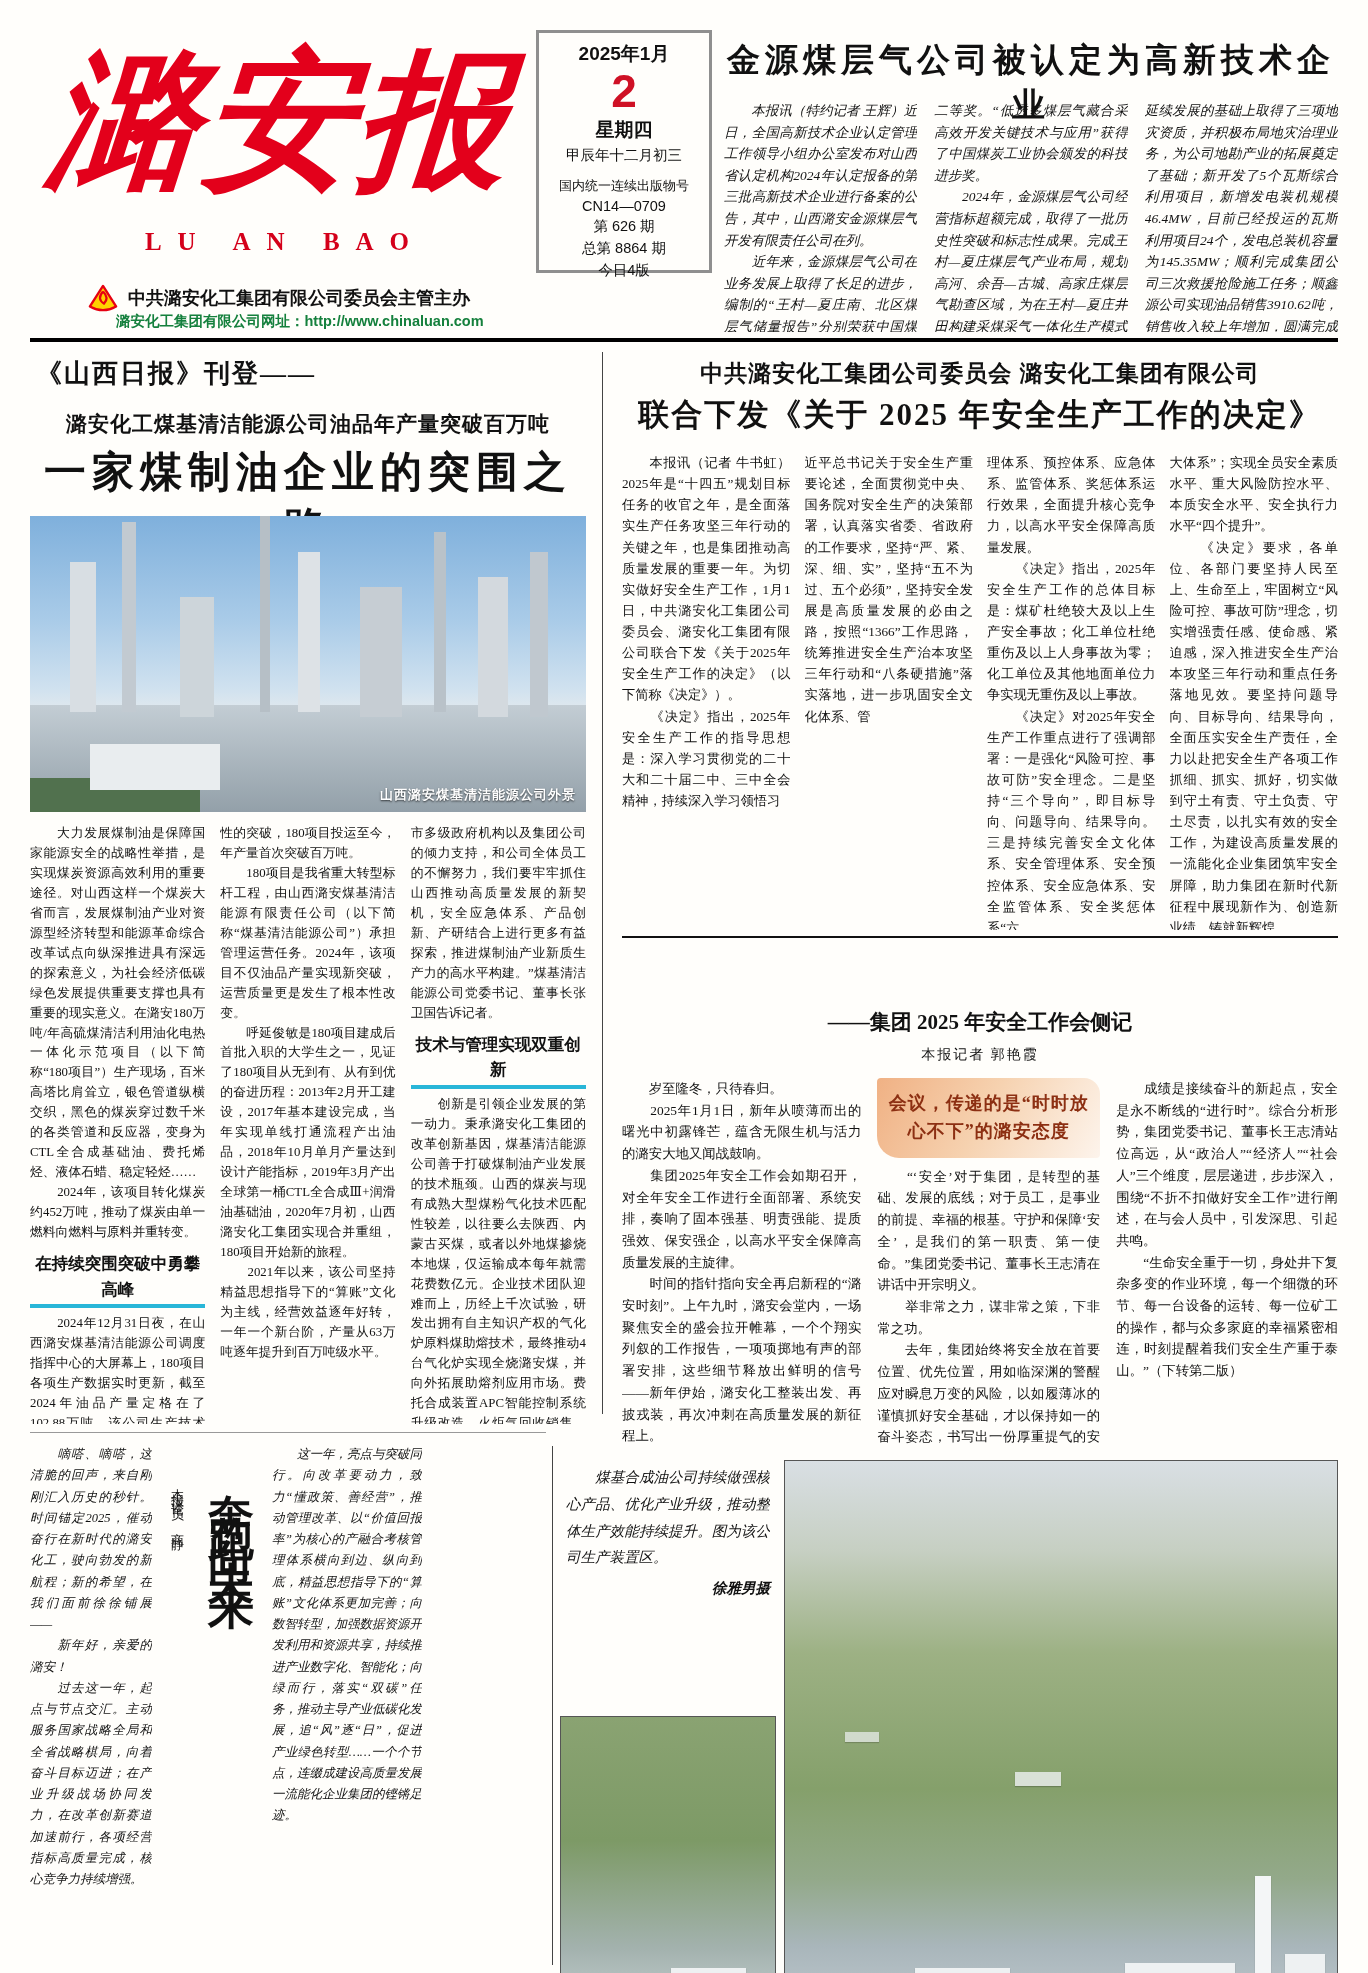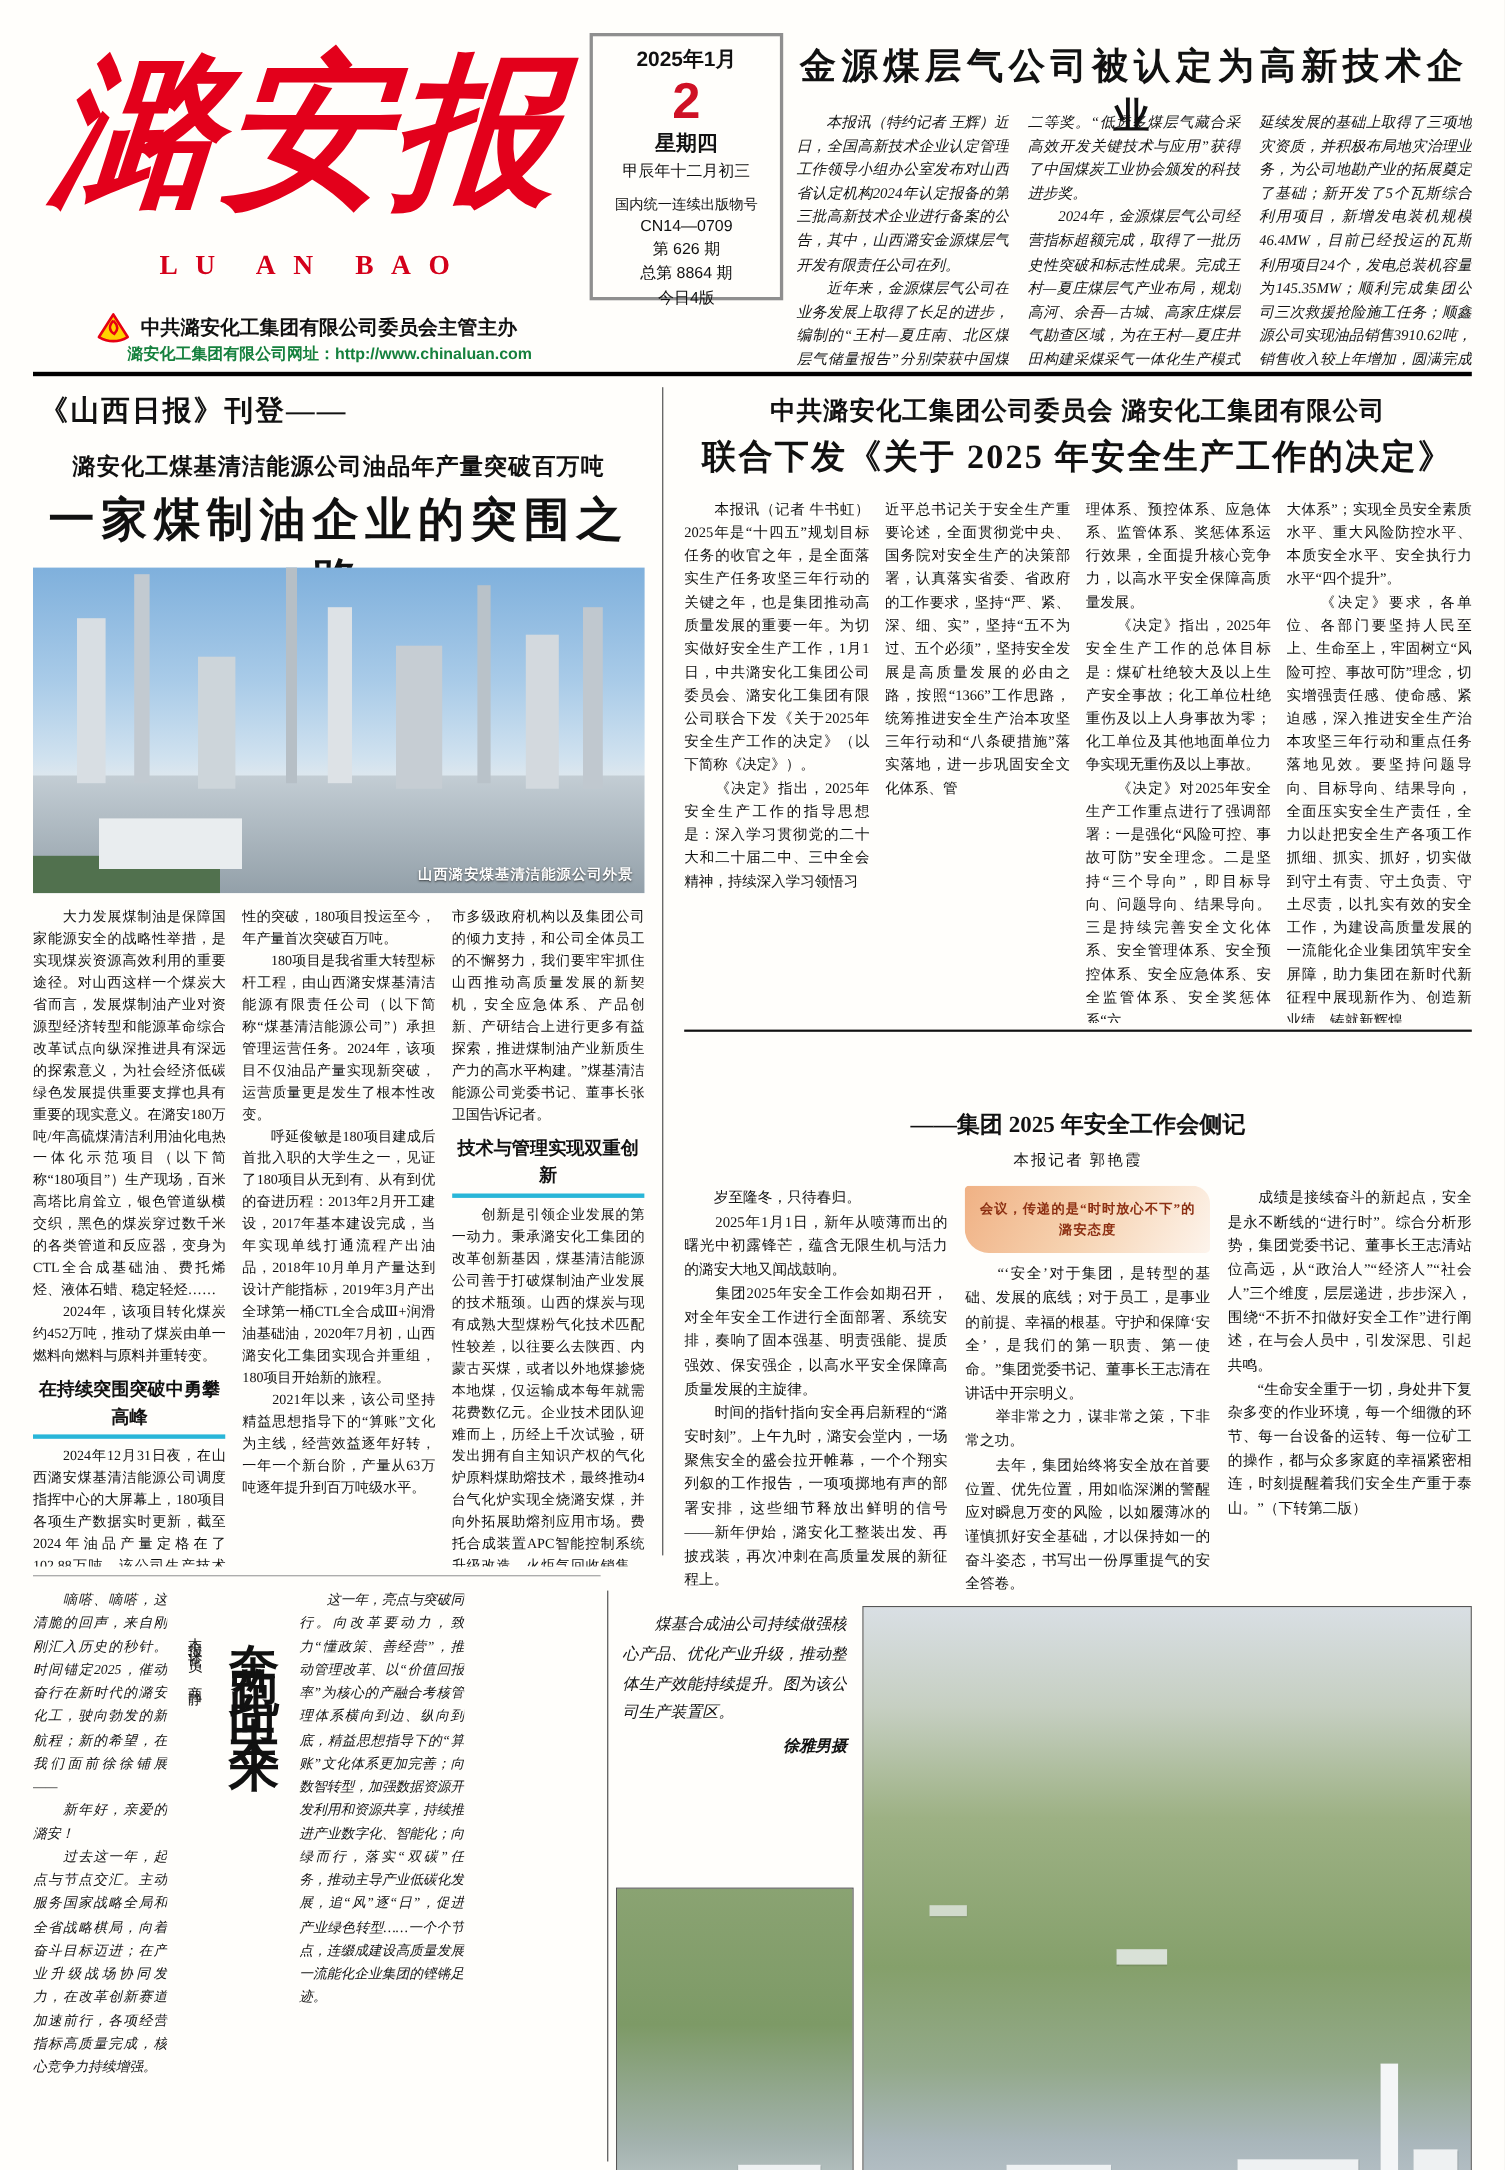--- a/index.html
+++ b/index.html
@@ -64,21 +64,21 @@
   
   .zm-headline{left:622px;top:950px;width:716px;text-align:center;font-size:38px;font-weight:900;
         letter-spacing:8px;}
   .zm-subtitle{left:622px;top:1008px;width:716px;text-align:center;font-size:21px;font-weight:900;}
   .zm-byline{left:622px;top:1046px;width:716px;text-align:center;font-size:14px;letter-spacing:2px;}
   .zm-body{left:622px;top:1078px;width:716px;height:372px;display:flex;gap:16px;}
   .zmcol{font-size:13.4px;line-height:1.62;overflow:hidden;}
   .zm-c1{width:245px;} .zm-c2{width:228px;} .zm-c3{width:227px;}
   .red-box{background:linear-gradient(118deg,#f0b184 0%,#f6d2b0 48%,#fdf4ec 100%);
         border-radius:4px 16px 4px 22px;padding:12px 10px;margin-bottom:8px;}
-  .red-box-title{color:#8c2f12;font-size:12px;font-weight:900;text-align:center;line-height:1.55;
+  .red-box-title{color:#8c2f12;font-size:18px;font-weight:900;text-align:center;line-height:1.55;
         letter-spacing:1px;}
   
   .bottom-right{left:560px;top:1460px;width:778px;height:567px;display:grid;
         grid-template-columns:216px 1fr;grid-template-rows:248px 1fr;gap:8px;}
   .caption-cell{grid-row:1;grid-column:1;padding:4px 6px;
         font-style:italic;font-size:14.5px;line-height:1.85;}
   .caption-credit{text-align:right;margin-top:4px;font-weight:bold;}
   .photo-aerial{grid-row:1/3;grid-column:2;position:relative;overflow:hidden;border:1px solid #555;
         background:linear-gradient(180deg,#d9dfe4 0%,#c6cfc2 16%,#9db184 34%,#85a06b 58%,#93a98a 74%,#a9b6bb 86%,#c3ccd1 100%);}
   .photo-ext{grid-row:2;grid-column:1;position:relative;overflow:hidden;border:1px solid #555;

